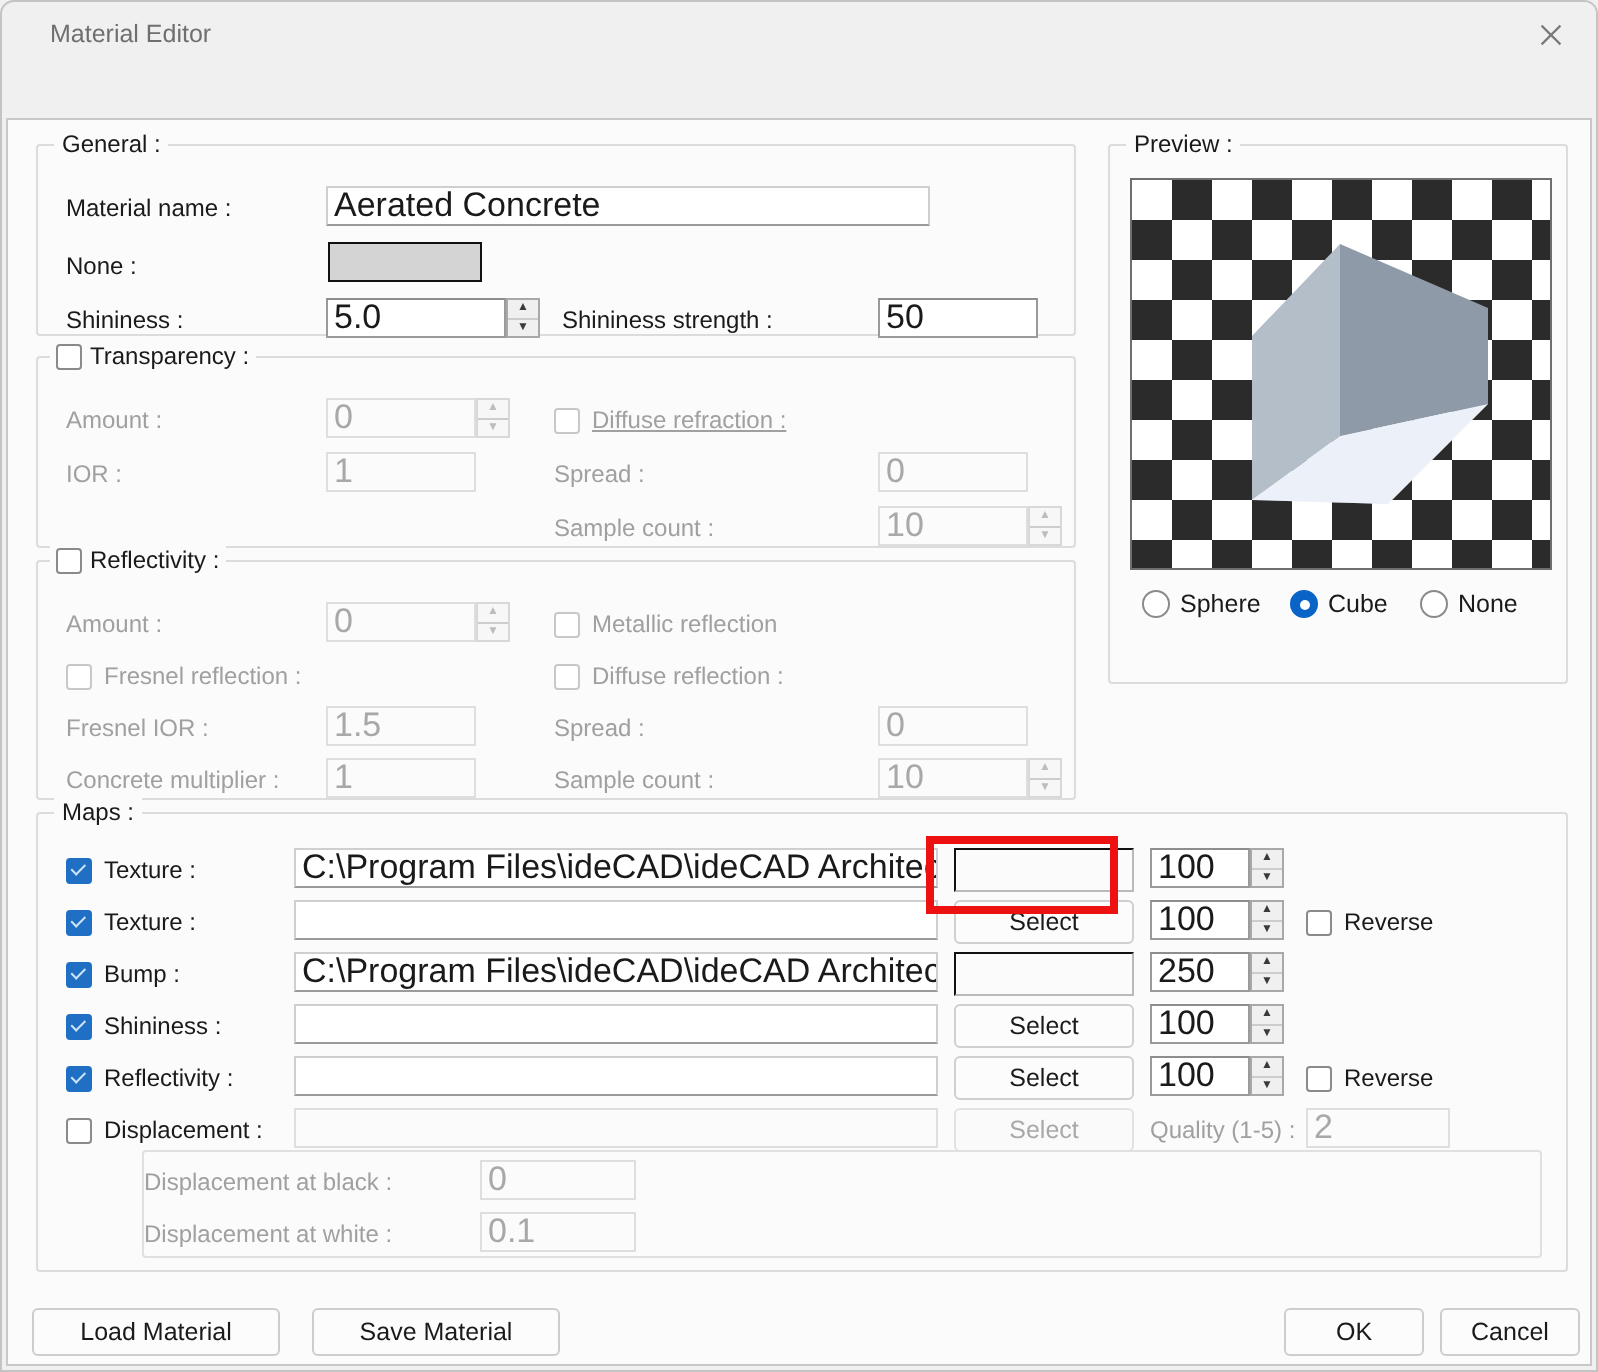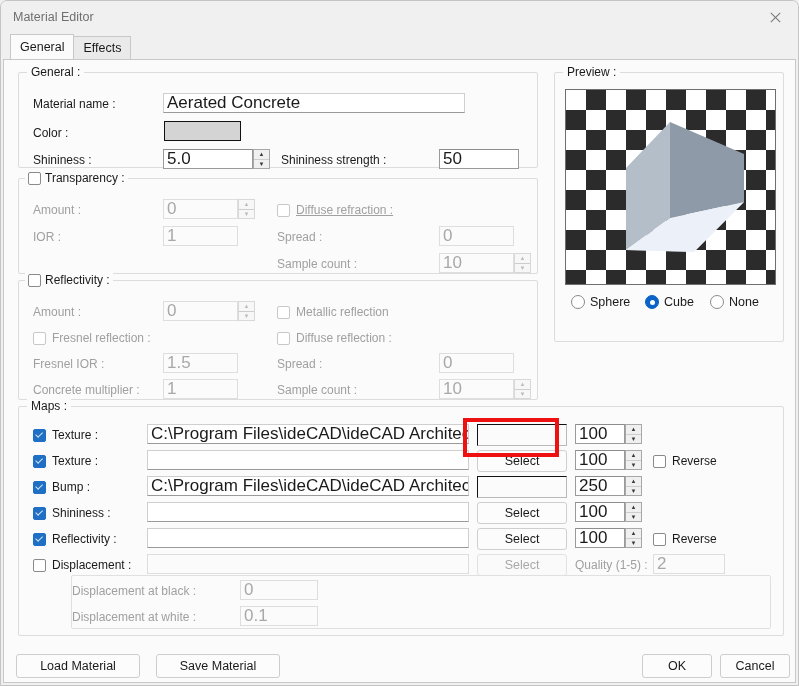--- a/index.html
+++ b/index.html
@@ -18,21 +18,21 @@
     background: #f0f0f0;
     border: 1px solid #c4c4c4;
     border-radius: 7px 7px 0 0;
     overflow: hidden;
   }
   
   .titlebar {
     position: relative;
     height: 32px;
     background: #f0f0f0;
-    display: flex; align-items: center;
+    display: flex; align-items: center; margin-left: 12px;
   }
   .title-text {
     margin-left: 12px;
     font-size: 12.5px;
     color: #6f6f6f;
   }
   .close-btn {
     position: absolute; right: 0; top: 0;
     width: 46px; height: 32px;
     display: flex; align-items: center; justify-content: center;
@@ -230,38 +230,30 @@
   <div class="titlebar">
     <div class="title-text">Material Editor</div>
     <div class="close-btn">
       <svg width="11" height="11" viewBox="0 0 11 11" aria-hidden="true">
         <line x1="0.8" y1="0.8" x2="10.2" y2="10.2" stroke="#7a7a7a" stroke-width="1.1"></line>
         <line x1="10.2" y1="0.8" x2="0.8" y2="10.2" stroke="#7a7a7a" stroke-width="1.1"></line>
       </svg>
     </div>
   </div>
 
-  <div class="tabstrip">
-    <div class="tab active">
-      <span>General</span>
-    </div>
-    <div class="tab">
-      <span>Effects</span>
-    </div>
-  </div>
 
   <div class="tabpage">
 
     <div class="group" style="left:14px; top:12px; width:520px; height:96px;">
       <div class="gtitle">General :</div>
 
       <div class="lbl" style="left:14px; top:24px;">Material name :</div>
       <div class="tin flat" style="left:144px; top:20px; width:302px; height:20px;">Aerated Concrete</div>
 
-      <div class="lbl" style="left:14px; top:53px;">Color :</div>
+      <div class="lbl" style="left:14px; top:53px;">None :</div>
       <div style="position:absolute; left:145px; top:48px; width:77px; height:20px; border:1.6px solid #111; background:#d4d4d4;"></div>
 
       <div class="lbl" style="left:14px; top:80px;">Shininess :</div>
       <div class="tin" style="left:144px; top:76px; width:90px; height:20px;">5.0</div>
       <div class="spin" style="left:234px; top:76px; height:20px;">
         <div>▲</div>
         <div>▼</div>
       </div>
 
       <div class="lbl" style="left:262px; top:80px;">Shininess strength :</div>

